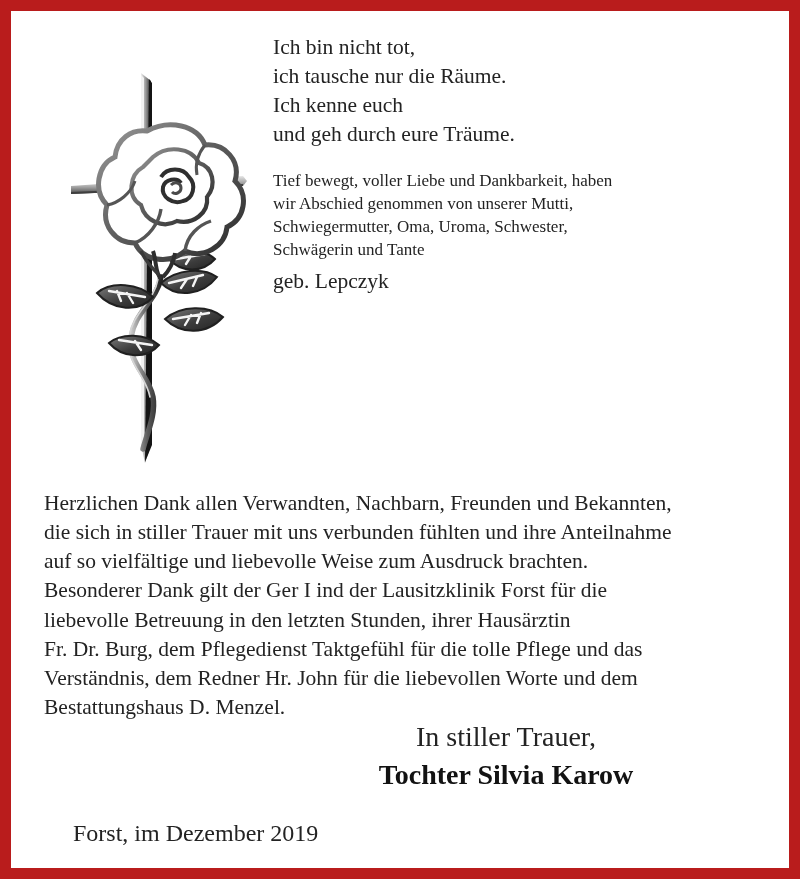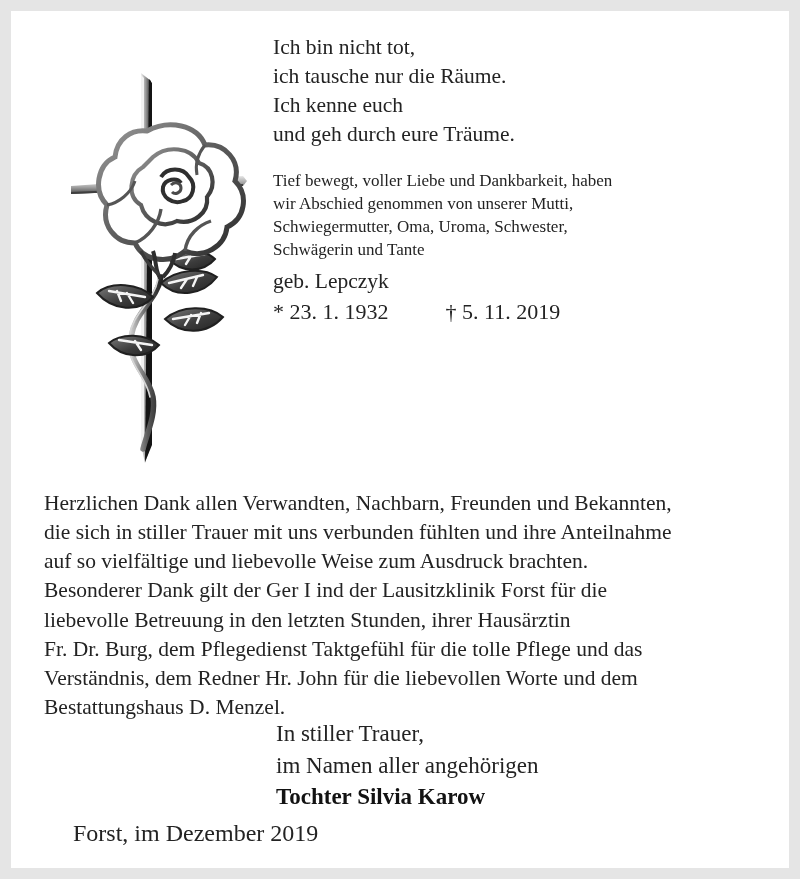--- a/index.html
+++ b/index.html
@@ -10,21 +10,21 @@
   }
   body {
     font-family: "Liberation Serif", "DejaVu Serif", serif;
     color: #1a1a1a;
   }
   #notice {
     position: relative;
     width: 800px;
     height: 879px;
     box-sizing: border-box;
-    background: #e5e5e5;
+    background: #b91c1c;
     overflow: hidden;
     padding-left: 42px;
   }
   .frame {
     position: absolute;
     left: 11px;
     top: 11px;
     width: 778px;
     height: 857px;
     background: #ffffff;
@@ -101,23 +101,24 @@
     color: #232323;
     white-space: pre-line;
   }
 
   
   .closing {
     position: absolute;
     left: 265px;
     top: 707px;
     width: 460px;
-    font-size: 23px;
+    font-size: 28px;
     line-height: 1.37;
     color: #232323;
+    text-align: center;
   }
   .closing .bold {
     font-weight: bold;
     color: #121212;
   }
 
   .place-date {
     position: absolute;
     left: 33px;
     top: 809px;
@@ -236,40 +237,32 @@
     <div class="upper-col">
       <div class="poem">Ich bin nicht tot,
 ich tausche nur die Räume.
 Ich kenne euch
 und geh durch eure Träume.</div>
       <div class="intro">Tief bewegt, voller Liebe und Dankbarkeit, haben
 wir Abschied genommen von unserer Mutti,
 Schwiegermutter, Oma, Uroma, Schwester,
 Schwägerin und Tante</div>
       <div class="maiden">geb. Lepczyk</div>
-      <div class="dates">
-        <span>*</span>
-        <span>23. 1. 1932</span>
-        <span class="gap"></span>
-        <span>†</span>
-        <span>5. 11. 2019</span>
-      </div>
     </div>
 
     <div class="body-text">Herzlichen Dank allen Verwandten, Nachbarn, Freunden und Bekannten,
 die sich in stiller Trauer mit uns verbunden fühlten und ihre Anteilnahme
 auf so vielfältige und liebevolle Weise zum Ausdruck brachten.
 Besonderer Dank gilt der Ger I ind der Lausitzklinik Forst für die
 liebevolle Betreuung in den letzten Stunden, ihrer Hausärztin
 Fr. Dr. Burg, dem Pflegedienst Taktgefühl für die tolle Pflege und das
 Verständnis, dem Redner Hr. John für die liebevollen Worte und dem
 Bestattungshaus D. Menzel.</div>
 
     <div class="closing">
       <div>In stiller Trauer,</div>
-      <div>im Namen aller angehörigen</div>
       <div class="bold">Tochter Silvia Karow</div>
     </div>
 
     <div class="place-date">Forst, im Dezember 2019</div>
 
   </div>
 </div>
 
 </body></html>

